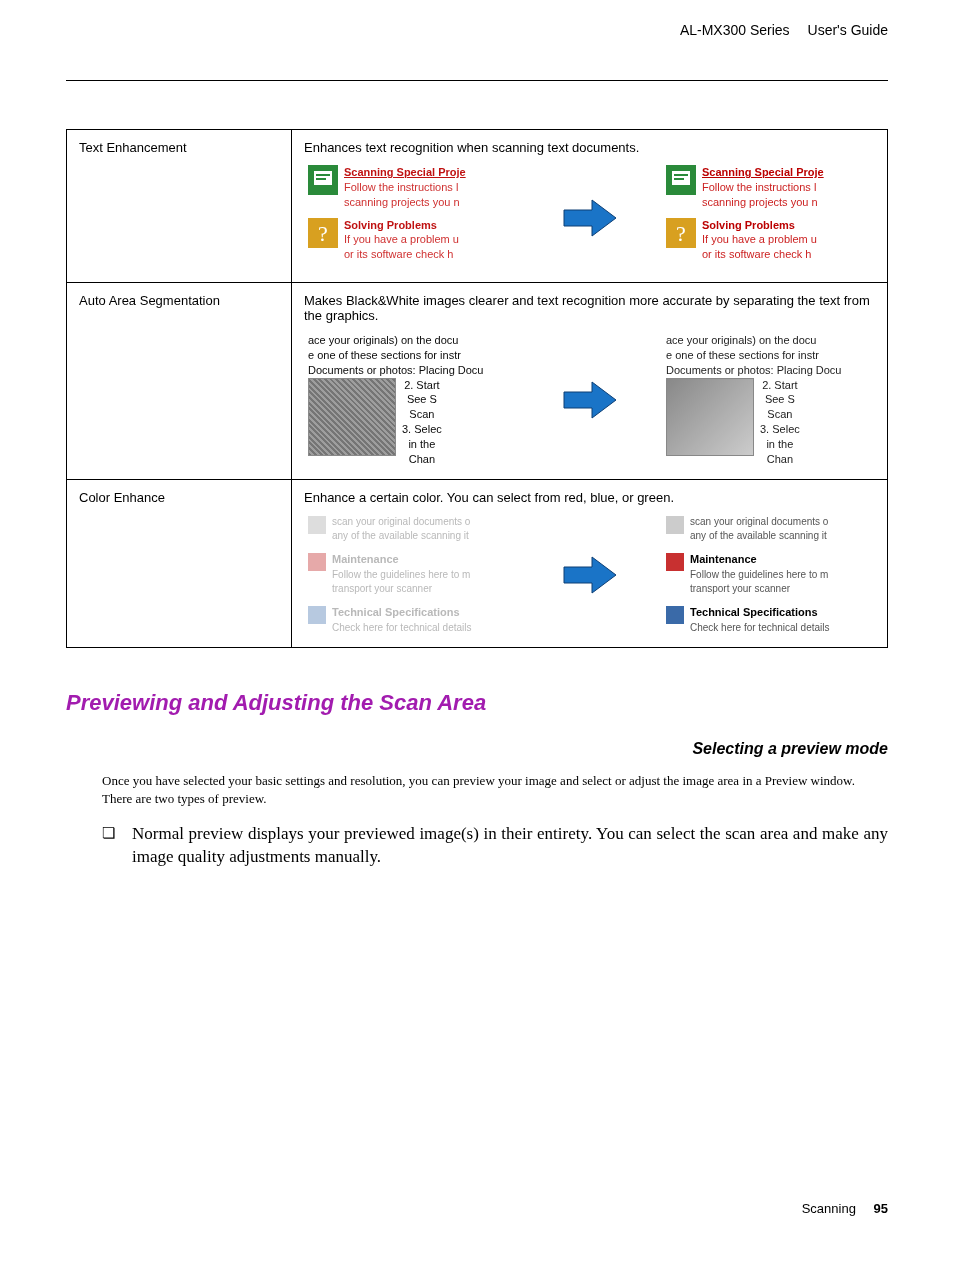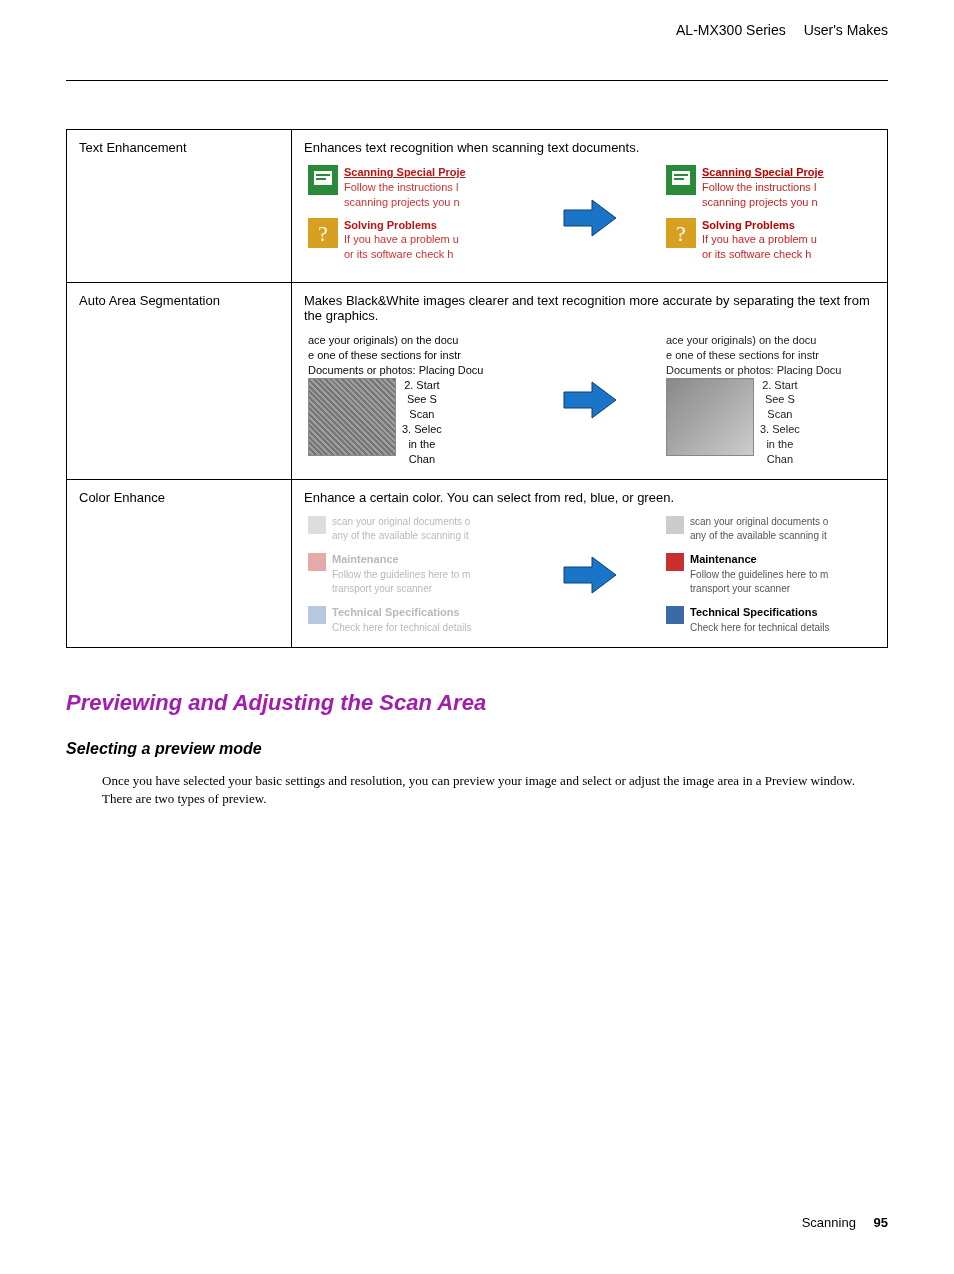--- a/index.html
+++ b/index.html
@@ -96,20 +96,21 @@
     color:#a21caf;
     margin: 34px 0 24px 0;
   }
   h3.sub {
     font-family: Verdana, Geneva, sans-serif;
     font-style: italic;
     font-weight: 700;
     font-size: 16px;
     color:#000;
     margin: 16px 0 14px 0;
+    text-align: right;
   }
   .body-indent { margin-left: 36px; }
   p.body {
     font-family: "Times New Roman", Times, serif;
     font-size: 13px;
     line-height: 1.35;
     margin-bottom: 16px;
   }
   ul.sqlist {
     list-style: none;
@@ -128,32 +129,32 @@
   ul.sqlist li::before {
     content: "❏";
     position: absolute;
     left: 0;
     top: 0;
     font-size: 15px;
   }
 
   .footer {
     position: absolute;
-    bottom: 44px;
+    bottom: 58px;
     right: 66px;
     font-size: 13px;
   }
   .footer .pg { font-weight: bold; margin-left: 14px; }
 </style>
 </head>
 <body>
 
 <div class="header-text">
   <span class="series">AL-MX300 Series</span>
-  <span class="guide">User's Makes</span>
+  <span class="guide">User's Guide</span>
 </div>
 <div class="header-line" style="margin-top:0;"></div>
 
 <div style="height:42px;"></div>
 
 <table class="feature">
 
   <tbody>
       <tr>
     <td class="lcol">
@@ -373,19 +374,20 @@
 
 </tbody>
   </table>
 
 <h2 class="section">Previewing and Adjusting the Scan Area</h2>
 <h3 class="sub">Selecting a preview mode</h3>
 
 <div class="body-indent">
   <p class="body">Once you have selected your basic settings and resolution, you can preview your image and select or adjust the image area in a Preview window. There are two types of preview.</p>
   <ul class="sqlist">
+    <li>Normal preview displays your previewed image(s) in their entirety. You can select the scan area and make any image quality adjustments manually.</li>
   </ul>
 </div>
 
 <div class="footer">
   <span>Scanning</span>
   <span class="pg">95</span>
 </div>
 
 </body></html>

